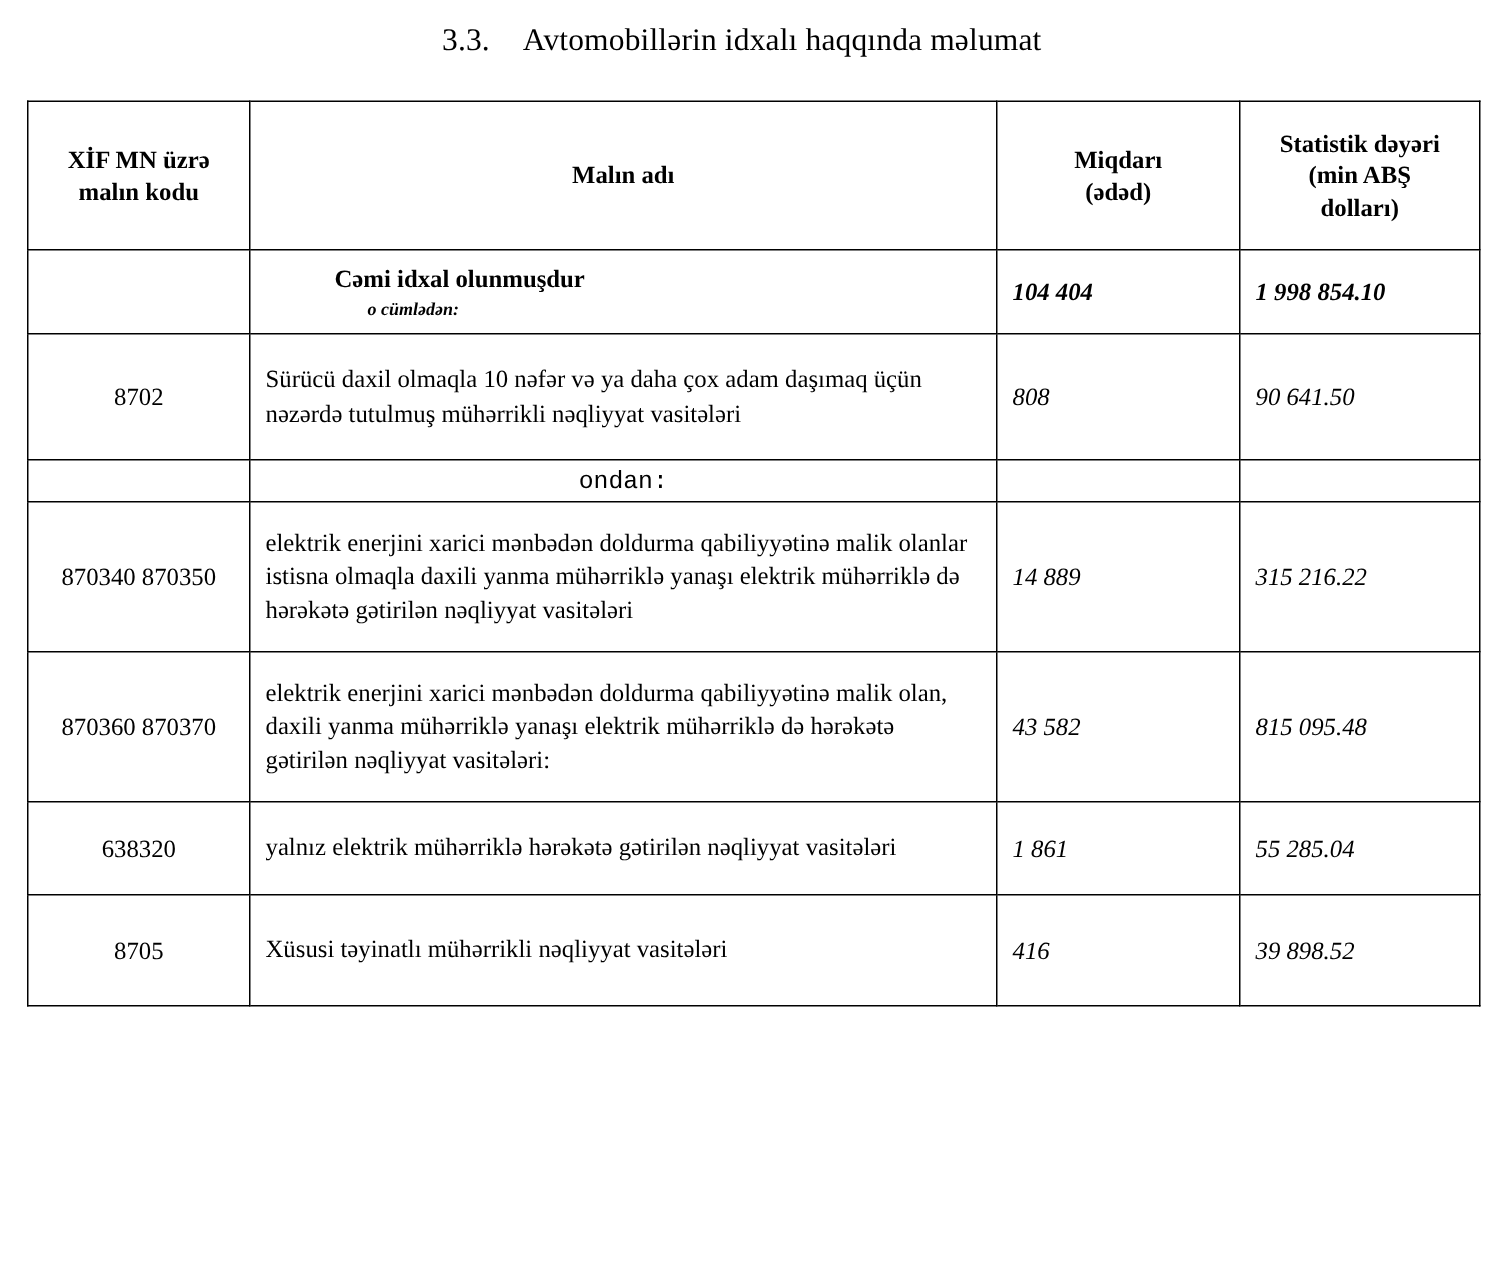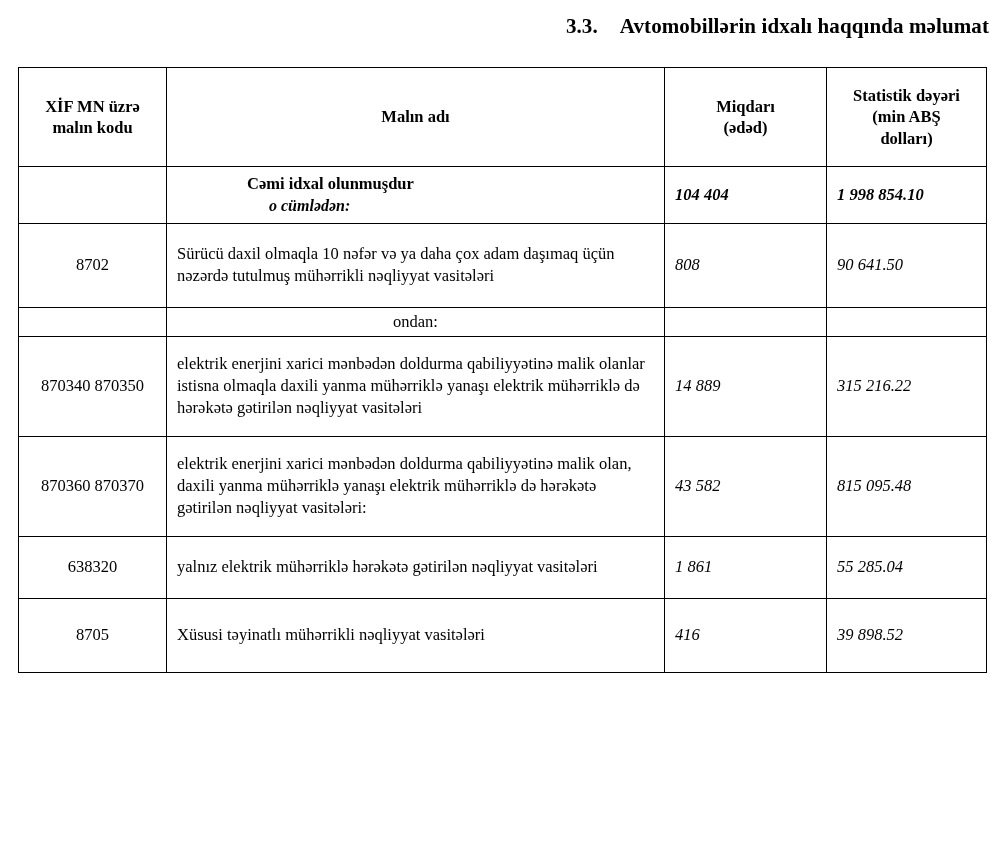--- a/index.html
+++ b/index.html
@@ -16,22 +16,22 @@
     overflow: hidden;
   }
   .page {
     width: 1005px;
     height: 841px;
     box-sizing: border-box;
     padding: 0;
     position: relative;
   }
   .doc-title {
-    text-align: right;
-    font-weight: bold;
+    text-align: center;
+    font-weight: normal;
     font-size: 21px;
     letter-spacing: 0.1px;
     margin: 8px 16px 0 0;
     padding-top: 6px;
   }
   .doc-title .sec-num {
     margin-right: 22px;
   }
   table.data-table {
     border-collapse: collapse;
@@ -73,33 +73,34 @@
     white-space: nowrap;
     padding-right: 12px;
     font-style: italic;
   }
   tr.total td {
     font-weight: bold;
   }
   tr.total td.name {
     font-weight: bold;
     text-align: left;
-    padding-left: 80px;
+    padding-left: 56px;
   }
   tr.total td.name .sub {
     display: block;
     font-weight: bold;
     font-style: italic;
-    font-size: 16px;
+    font-size: 12px;
     padding-left: 22px;
   }
   tr.ondan td.ondan-cell {
     text-align: center;
     font-size: 16.5px;
     padding: 4px 2px;
+    font-family: Liberation Mono, monospace;
   }
   .r-tall { height: 84px; }
   .r-med  { height: 74px; }
   .r-sm   { height: 56px; }
   .r-it1  { height: 100px; }
   .r-it2  { height: 100px; }
   .r-it3  { height: 62px; }
   .empty-cell { }
 </style>
 </head>

